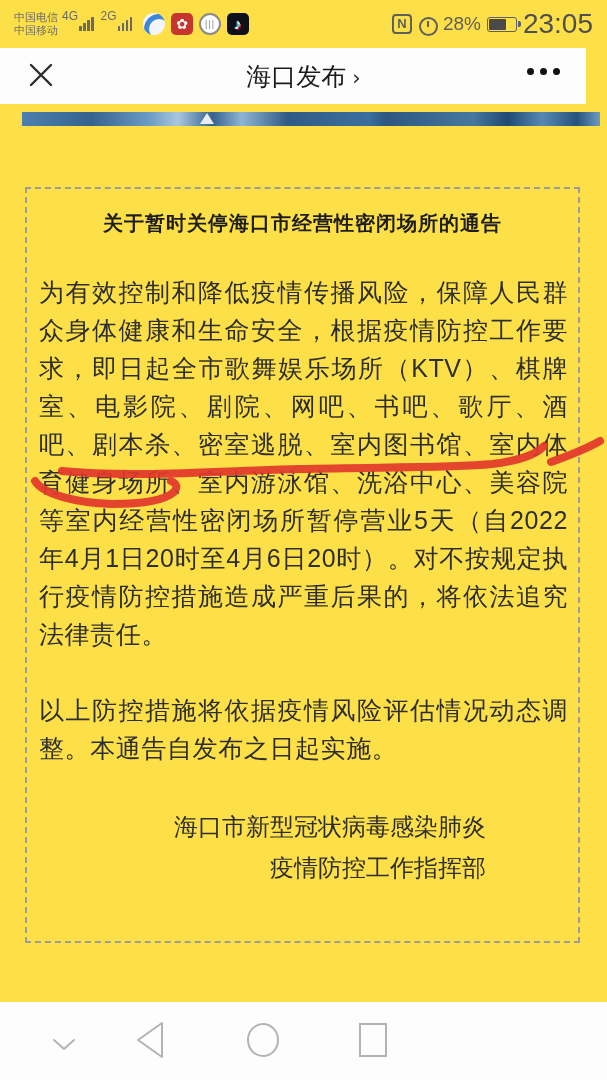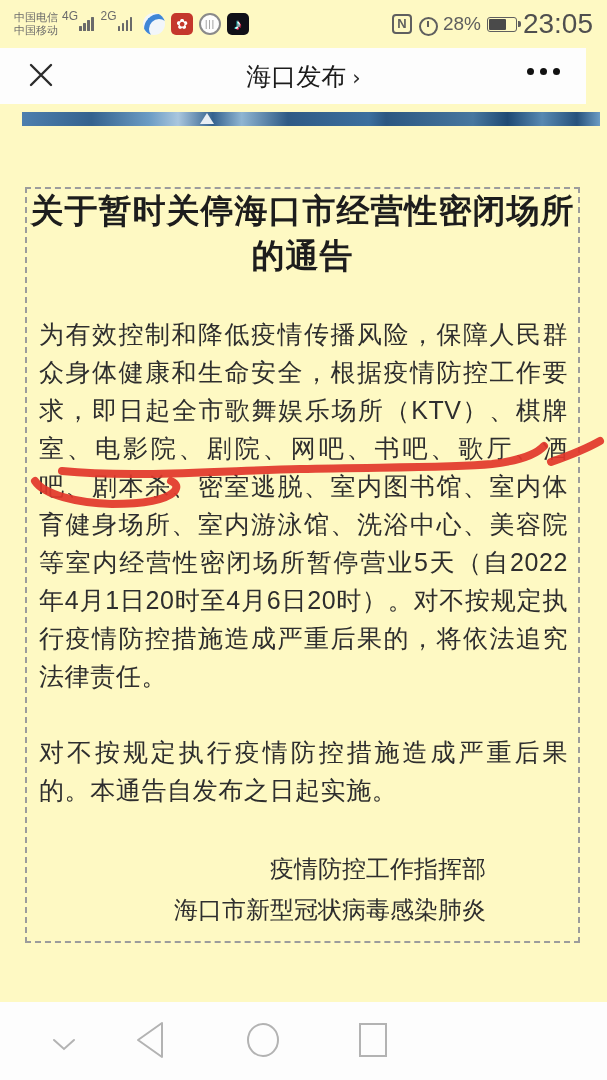--- a/index.html
+++ b/index.html
@@ -1,18 +1,18 @@
 <!DOCTYPE html>
 <html><head>
 <meta charset="utf-8">
 <style>
   * { margin:0; padding:0; box-sizing:border-box; }
   html,body { width:607px; height:1080px; }
   body { font-family:"Liberation Sans","DejaVu Sans",sans-serif; background:#ffffff; color:#2d2d2d; }
-  .screen { position:relative; width:607px; height:1080px; background:#fef9c3; overflow:hidden; }
+  .screen { position:relative; width:607px; height:1080px; background:#fde047; overflow:hidden; }
 
   
   .status-bar { position:absolute; top:0; left:0; width:607px; height:48px; display:flex; align-items:center; padding:0 14px; color:#5f5f5f; }
   .carrier-block { display:flex; flex-direction:column; font-size:11px; line-height:13px; color:#6a6a6a; margin-right:4px; }
   .net-group { display:flex; align-items:flex-end; margin-right:7px; }
   .net-label { font-size:12px; color:#6a6a6a; margin-right:1px; transform:translateY(-8px); }
   .sig-bars { display:flex; align-items:flex-end; gap:1.5px; height:14px; }
   .sig-bars i { display:block; width:2.5px; background:#6a6a6a; border-radius:0.5px; }
   .sig-bars i:nth-child(1){height:5px}.sig-bars i:nth-child(2){height:8px}
   .sig-bars i:nth-child(3){height:11px}.sig-bars i:nth-child(4){height:14px}
@@ -46,21 +46,21 @@
   .wx-menu { position:absolute; right:26px; top:20px; display:flex; gap:6px; cursor:pointer; }
   .wx-menu i { width:7px; height:7px; border-radius:50%; background:#111; }
 
   
   .banner-strip { position:absolute; top:112px; left:22px; width:578px; height:14px;
     background:linear-gradient(90deg,#4d7fae 0%,#35628e 12%,#6b9cc4 22%,#a9c6de 27%,#35628e 33%,#8fb5d2 38%,#2f5a85 46%,#3c6f9e 60%,#2c5781 63%,#47779f 78%,#1f4a74 84%,#5788b1 90%,#27527c 96%,#6b9cc4 100%); }
   .banner-strip::after { content:""; position:absolute; left:178px; top:1px; border-left:7px solid transparent; border-right:7px solid transparent; border-bottom:11px solid #e8eef4; }
 
   
   .notice-box { position:absolute; left:25px; top:187px; width:555px; height:756px; border:2px dashed #9c9c9c; background:transparent; }
-  .notice-title { text-align:center; font-size:33px; font-weight:bold; color:#1d1d1d; letter-spacing:1px; }
+  .notice-title { margin-top:21px; text-align:center; font-size:20px; font-weight:bold; color:#1d1d1d; letter-spacing:1px; }
   .notice-para { margin:36px 10px 0 12px; font-size:25px; line-height:38px; letter-spacing:0.6px; color:#2e2e2e; text-align:justify; }
   .notice-para.p2 { margin-top:38px; }
   .signature { margin-top:39px; font-size:24px; line-height:41px; color:#2e2e2e; }
   .sig-line { text-align:right; padding-right:92px; }
   .sig-date { text-align:right; padding-right:120px; }
 
   
   .annotation-svg { position:absolute; left:0; top:0; width:607px; height:1080px; pointer-events:none; z-index:5; }
 
   
@@ -127,24 +127,24 @@
         <i></i>
         <i></i>
     </div>
   </div>
 
   <div class="banner-strip"></div>
 
   <div class="notice-box">
     <div class="notice-title">关于暂时关停海口市经营性密闭场所的通告</div>
     <div class="notice-para">为有效控制和降低疫情传播风险，保障人民群众身体健康和生命安全，根据疫情防控工作要求，即日起全市歌舞娱乐场所（KTV）、棋牌室、电影院、剧院、网吧、书吧、歌厅、酒吧、剧本杀、密室逃脱、室内图书馆、室内体育健身场所、室内游泳馆、洗浴中心、美容院等室内经营性密闭场所暂停营业5天（自2022年4月1日20时至4月6日20时）。对不按规定执行疫情防控措施造成严重后果的，将依法追究法律责任。</div>
-    <div class="notice-para p2">对不按规定执行疫情防控措施造成严重后果的。本通告自发布之日起实施。</div>
+    <div class="notice-para p2">以上防控措施将依据疫情风险评估情况动态调整。本通告自发布之日起实施。</div>
     <div class="signature">
+      <div class="sig-line">海口市新型冠状病毒感染肺炎</div>
       <div class="sig-line">疫情防控工作指挥部</div>
-      <div class="sig-line">海口市新型冠状病毒感染肺炎</div>
     </div>
   </div>
 
   <svg class="annotation-svg" viewBox="0 0 607 1080">
     <g fill="none" stroke="#e2372b" stroke-width="8" stroke-linecap="round" opacity="0.92">
       <path d="M62 471 C130 478 220 471 300 469 C380 467 450 468 492 464 C516 461 536 455 544 446"></path>
       <path d="M551 462 C568 456 586 449 600 441"></path>
       <path d="M35 481 C44 495 78 503 112 504 C142 504 165 500 174 492 C178 487 177 484 171 481"></path>
     </g>
   </svg>

